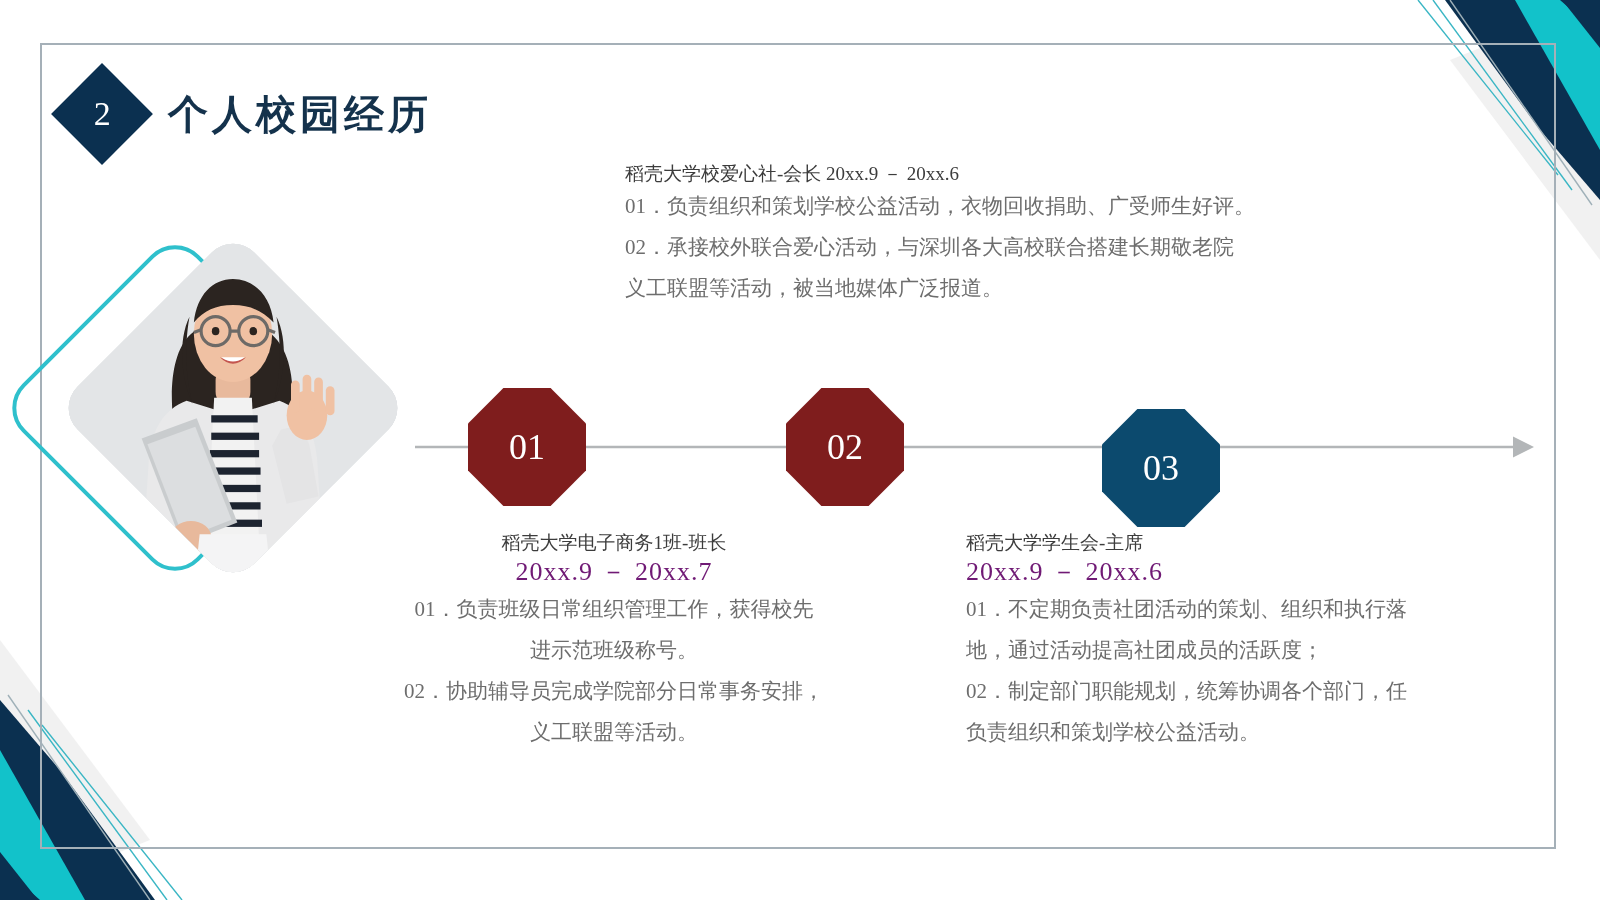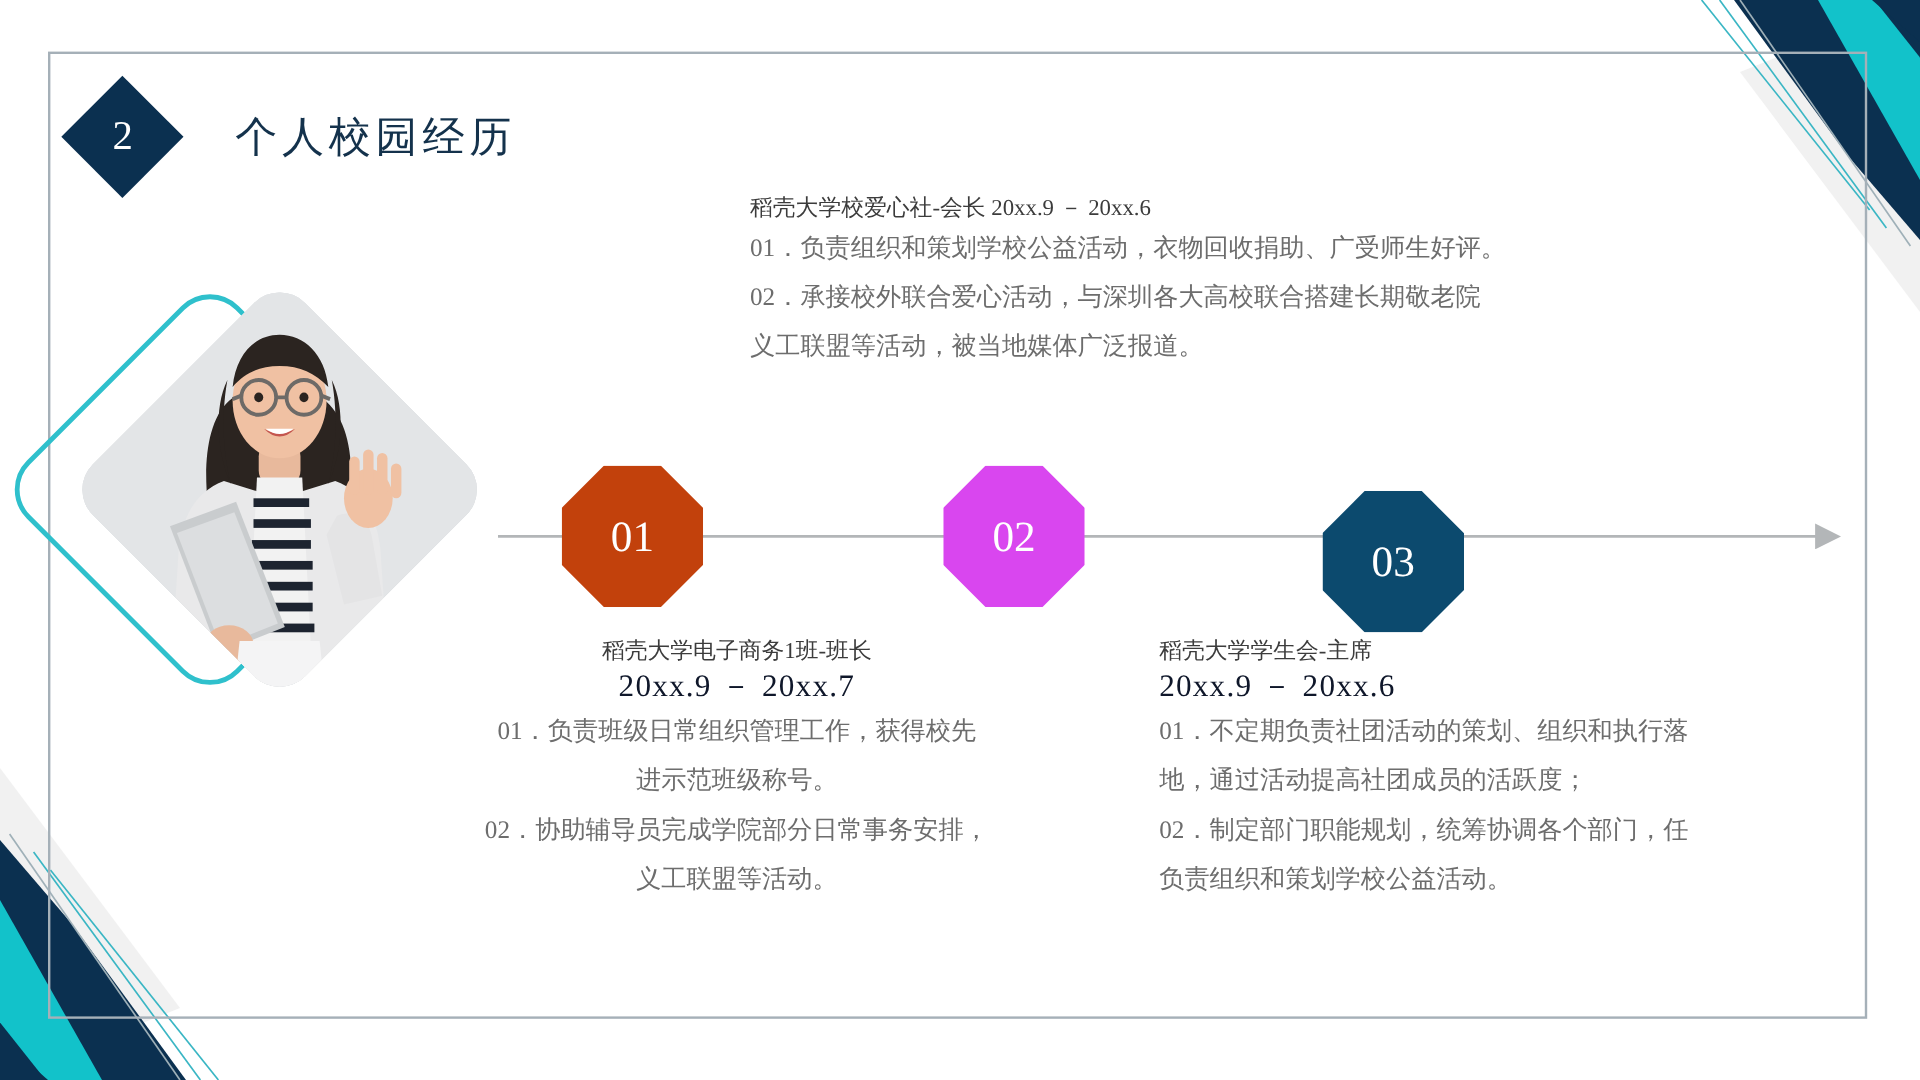--- a/index.html
+++ b/index.html
@@ -59,24 +59,24 @@
     flex: none;
   }
   .badge span {
     transform: rotate(-45deg);
     color: #ffffff;
     font-size: 34px;
     font-family: "Liberation Serif", serif;
     line-height: 1;
   }
   .page-title {
-    margin-left: 58px;
+    margin-left: 30px;
     font-family: "Liberation Sans", sans-serif;
-    font-weight: normal;
-    font-size: 35px;
+    font-weight: bold;
+    font-size: 40px;
     letter-spacing: 4px;
     color: #14324c;
     white-space: nowrap;
   }
 
   
   .photo-area {
     position: absolute;
     left: 42px;
     top: 255px;
@@ -130,37 +130,37 @@
     width: 118px;
     height: 118px;
     clip-path: polygon(30% 0%, 70% 0%, 100% 30%, 100% 70%, 70% 100%, 30% 100%, 0% 70%, 0% 30%);
     display: flex;
     align-items: center;
     justify-content: center;
     color: #ffffff;
     font-size: 36px;
     font-family: "Liberation Serif", serif;
   }
-  .oct-1 { left: 468px; top: 388px; background: #c2410c; }
-  .oct-2 { left: 786px; top: 388px; background: #d946ef; }
+  .oct-1 { left: 468px; top: 388px; background: #7f1d1d; }
+  .oct-2 { left: 786px; top: 388px; background: #7f1d1d; }
   .oct-3 { left: 1102px; top: 409px; background: #0c4a6e; }
 
   
   .block { position: absolute; }
   .blk-title {
     font-family: "Liberation Serif", "DejaVu Serif", serif;
     font-size: 19px;
     color: #3c3c3c;
     line-height: 1.28;
     white-space: nowrap;
   }
   .blk-sub {
     font-family: "Liberation Serif", "DejaVu Serif", serif;
     font-size: 26px;
-    color: #0f172a;
+    color: #701a75;
     line-height: 1.3;
     letter-spacing: 1px;
     white-space: nowrap;
   }
   .blk-line {
     font-family: "Liberation Serif", "DejaVu Serif", serif;
     font-size: 21px;
     color: #6d6d6d;
     line-height: 1.95;
     white-space: nowrap;

